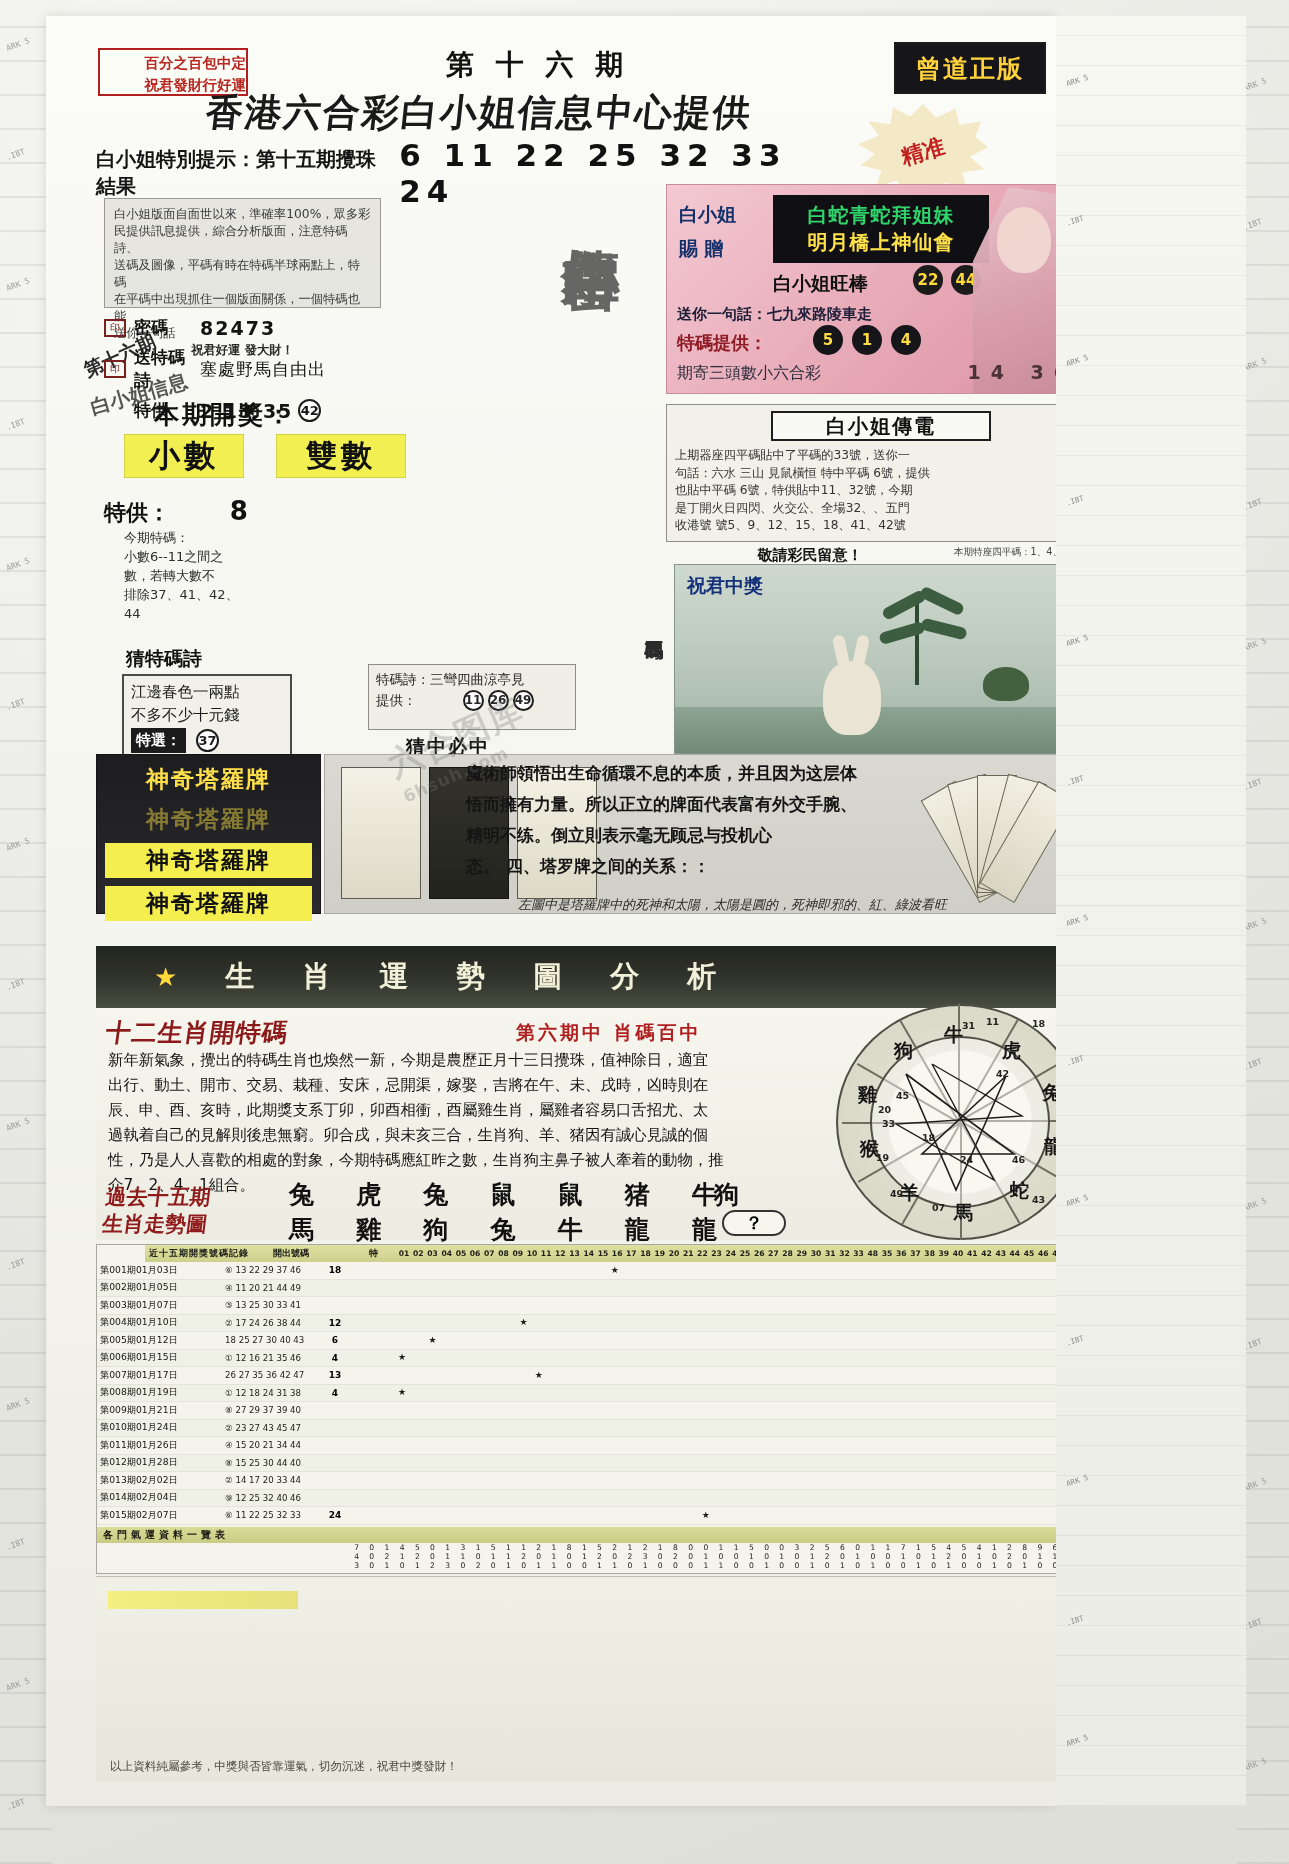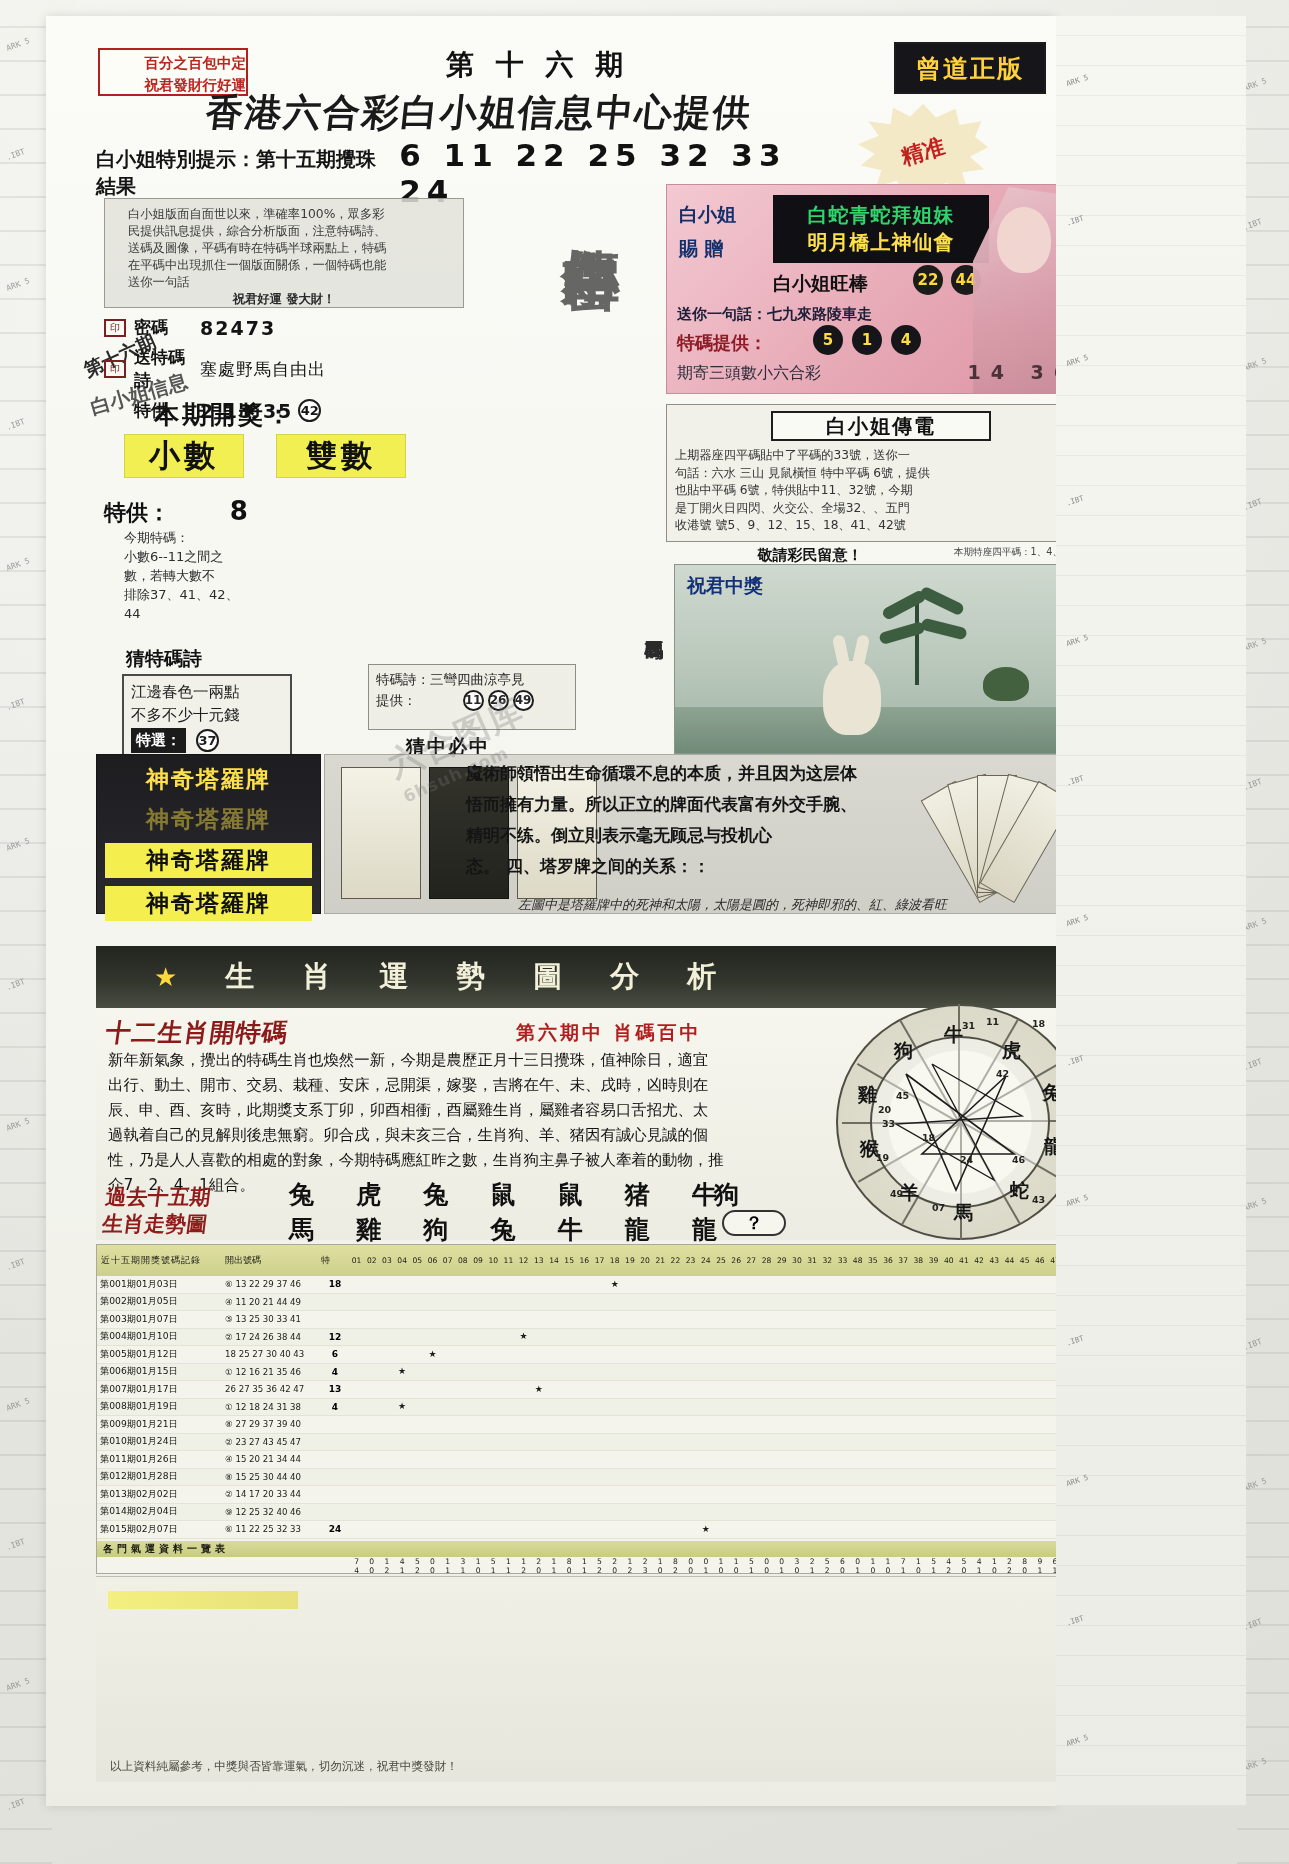--- a/index.html
+++ b/index.html
@@ -86,23 +86,23 @@
     display:flex; align-items:center; gap:4px;
   }
   .hint-row .lbl { font-size:20px; }
   .hint-row .nums {
     font-size:31px; font-weight:bold; color:#111; letter-spacing:6px; margin-left:8px;
   }
   .hint-row .sep { display:inline-block; width:26px; }
 
   
   .note-box {
-    position:absolute; left:58px; top:182px; width:360px; height:110px;
+    position:absolute; left:58px; top:182px; width:277px; height:110px;
     border:1px solid #9a9a92; background:rgba(226,226,218,.85);
-    padding:7px 23px; font-size:12.3px; line-height:17px; color:#3a3a3a;
+    padding:7px 9px; font-size:12.3px; line-height:17px; color:#3a3a3a;
   }
   .note-box .wish { color:#2a2a2a; font-weight:bold; }
 
   .left-stack { position:absolute; left:58px; top:300px; width:350px; }
   .row-line { display:flex; align-items:center; font-size:17px; color:#141414; margin-bottom:7px; }
   .row-line .k { width:66px; font-weight:bold; font-size:17px; }
   .row-line .v { font-size:17px; letter-spacing:1px; }
   .row-line .vnum { font-size:19px; font-weight:bold; letter-spacing:2px; }
   .ball {
     display:inline-flex; align-items:center; justify-content:center;
@@ -380,22 +380,22 @@
     position:absolute; font-size:9.5px; color:#23231f; font-weight:bold;
   }
   .wheel svg { position:absolute; inset:0; }
 
   
   .tbl-wrap {
     position:absolute; left:50px; top:1228px; width:998px; height:330px;
     background:#f4f4ec; border:1px solid #a9a9a0;
   }
   .tbl-head {
-    display:flex; height:31px; background:linear-gradient(180deg,#dfe0a0,#cdd08d);
-    font-size:9px; align-items:center; color:#20201a; font-weight:normal;
+    display:flex; height:17px; background:linear-gradient(180deg,#dfe0a0,#cdd08d);
+    font-size:9px; align-items:center; color:#20201a; font-weight:bold;margin-left:48px;
   }
   .tbl-head .c1 { width:128px; padding-left:4px; letter-spacing:1px; }
   .tbl-head .c2 { width:96px; }
   .tbl-head .c3 { width:28px; }
   .tbl-head .grid { flex:1; display:grid; grid-template-columns:repeat(49,1fr); }
   .tbl-head .grid span { text-align:center; font-size:7.6px; }
   .trow {
     display:flex; height:17.5px; align-items:center; font-size:9px;
     border-bottom:1px solid #e3e3d8;
   }

